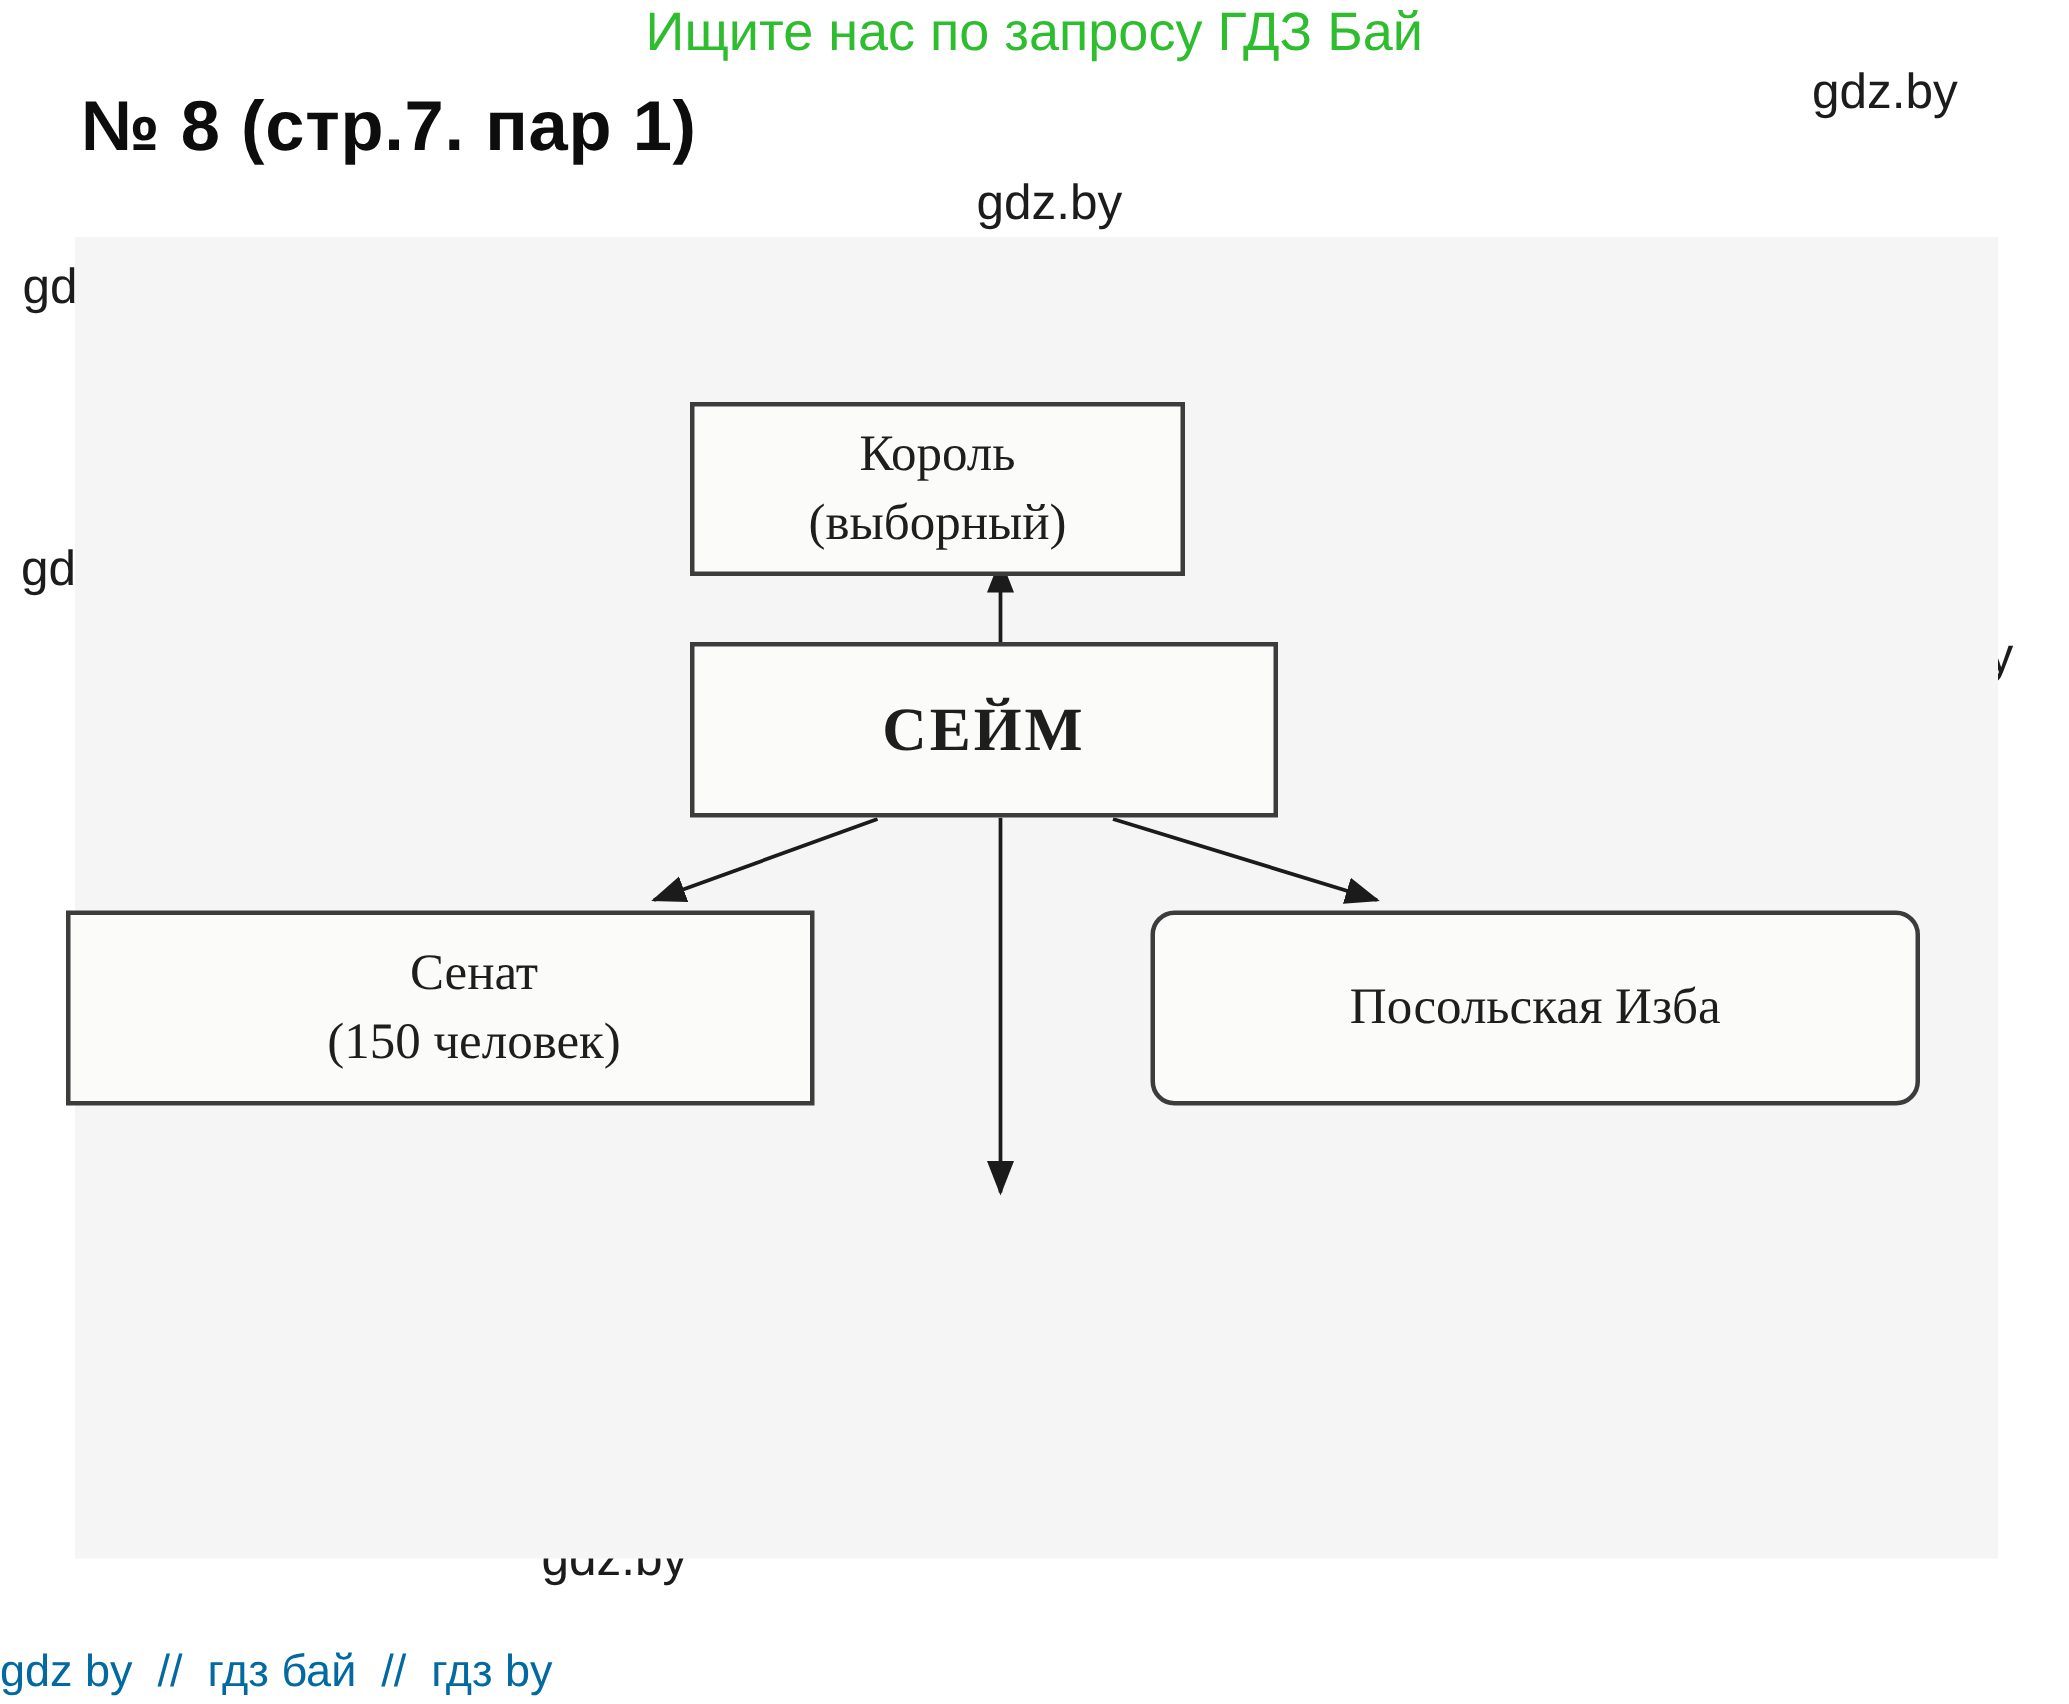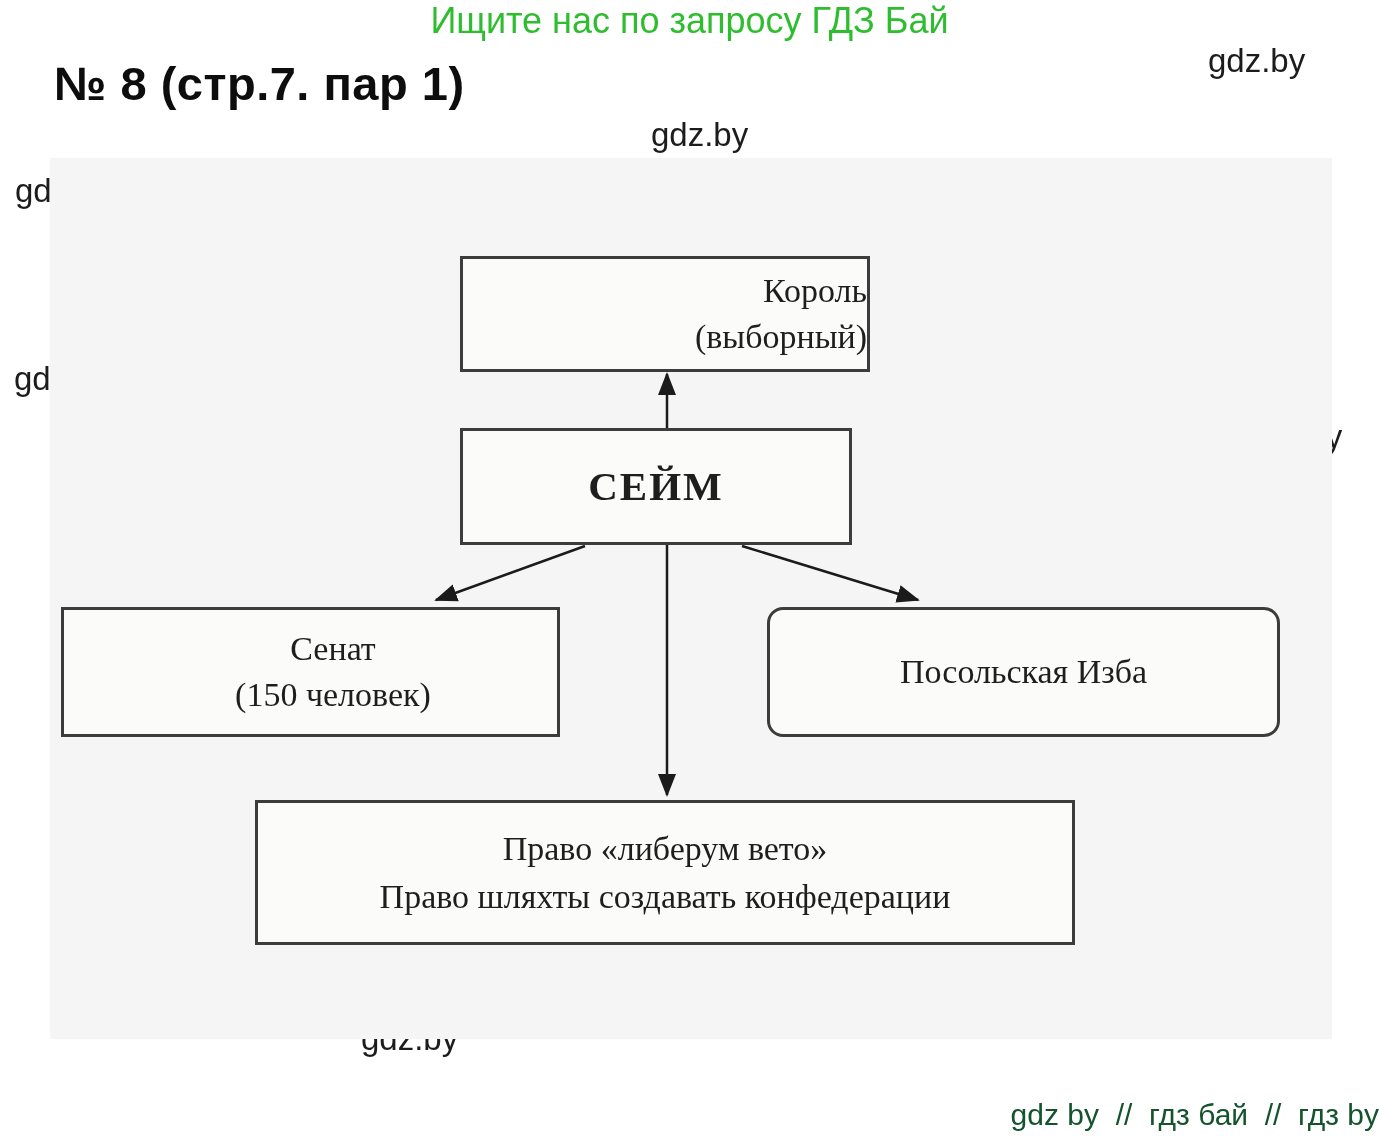--- a/index.html
+++ b/index.html
@@ -36,36 +36,36 @@
     background:#fbfbfa;
     border:3px solid #3c3c3c;
     box-sizing:border-box;
     display:flex;flex-direction:column;
     align-items:center;justify-content:center;
     font-family:"Liberation Serif","DejaVu Serif",serif;
     color:#1e1e1e;
     text-align:center;
   }
   .node .ln{display:block;font-size:34px;line-height:1.35;}
-  .node-king{left:460px;top:256px;width:410px;height:116px;align-items:flex-end;}
+  .node-king{left:460px;top:268px;width:330px;height:116px;}
   .node-sejm{left:460px;top:428px;width:392px;height:117px;}
   .node-sejm .ln{font-size:41px;font-weight:700;letter-spacing:2px;}
-  .node-senate{left:61px;top:607px;width:499px;height:130px;padding-left:45px;}
+  .node-senate{left:44px;top:607px;width:499px;height:130px;padding-left:45px;}
   .node-chamber{left:767px;top:607px;width:513px;height:130px;border-radius:16px;}
   .node-rights{left:255px;top:800px;width:820px;height:145px;}
   .node-rights .ln{font-size:34px;line-height:1.4;}
   .arrows{
     position:absolute;left:0;top:0;width:1379px;height:1136px;
     pointer-events:none;
   }
   .footer{
     position:absolute;left:0;top:1098px;width:100%;
-    text-align:right;
+    text-align:left;
     font-size:30px;font-weight:500;
-    color:#14532d;
+    color:#0369a1;
     white-space:pre;
   }
 </style>
 </head>
 <body>
 
 <div class="page">
 
   <div class="promo">Ищите нас по запросу ГДЗ Бай</div>
 
@@ -106,20 +106,16 @@
 
   <div class="node node-senate">
     <span class="ln">Сенат</span>
     <span class="ln">(150 человек)</span>
   </div>
 
   <div class="node node-chamber">
     <span class="ln">Посольская Изба</span>
   </div>
 
-  <div class="node node-rights">
-    <span class="ln">Право «либерум вето»</span>
-    <span class="ln">Право шляхты создавать конфедерации</span>
-  </div>
 
   <div class="footer">gdz by  //  гдз бай  //  гдз by</div>
 
 </div>
 
 </body></html>

